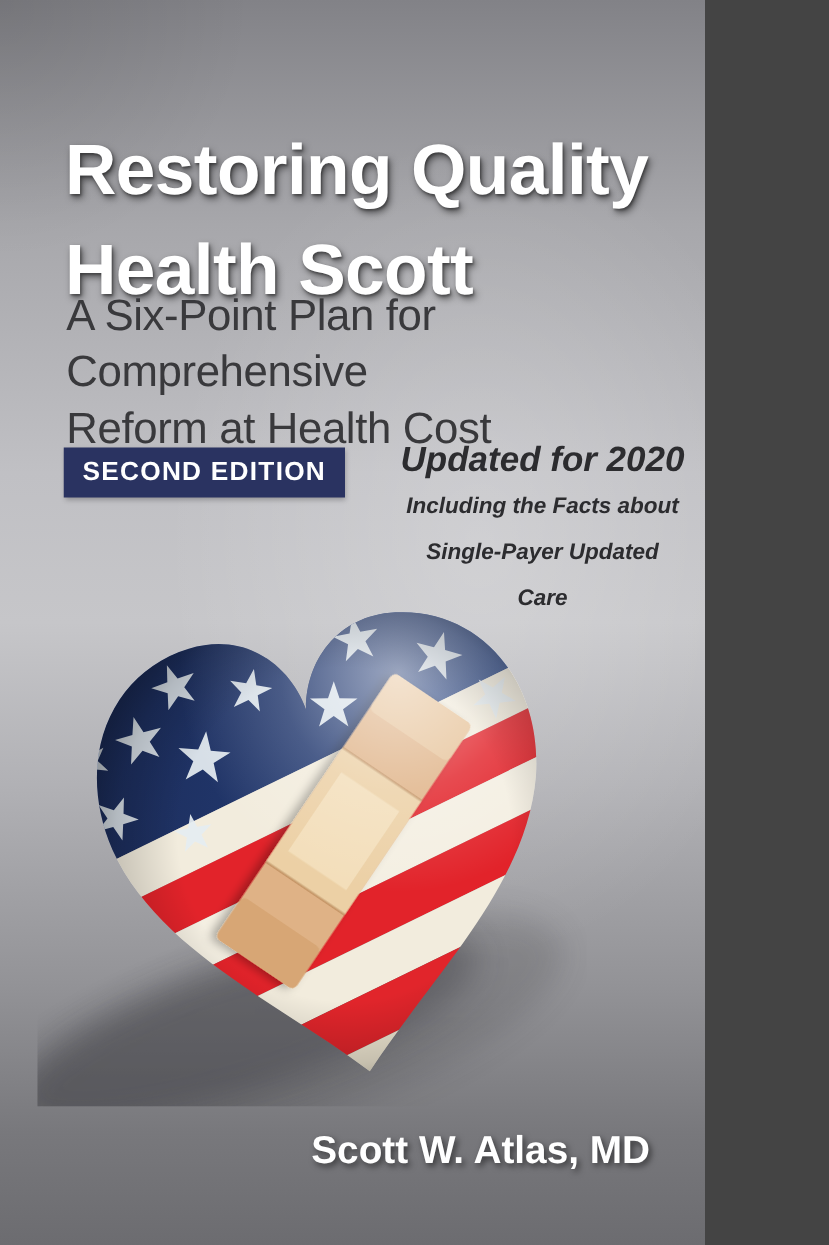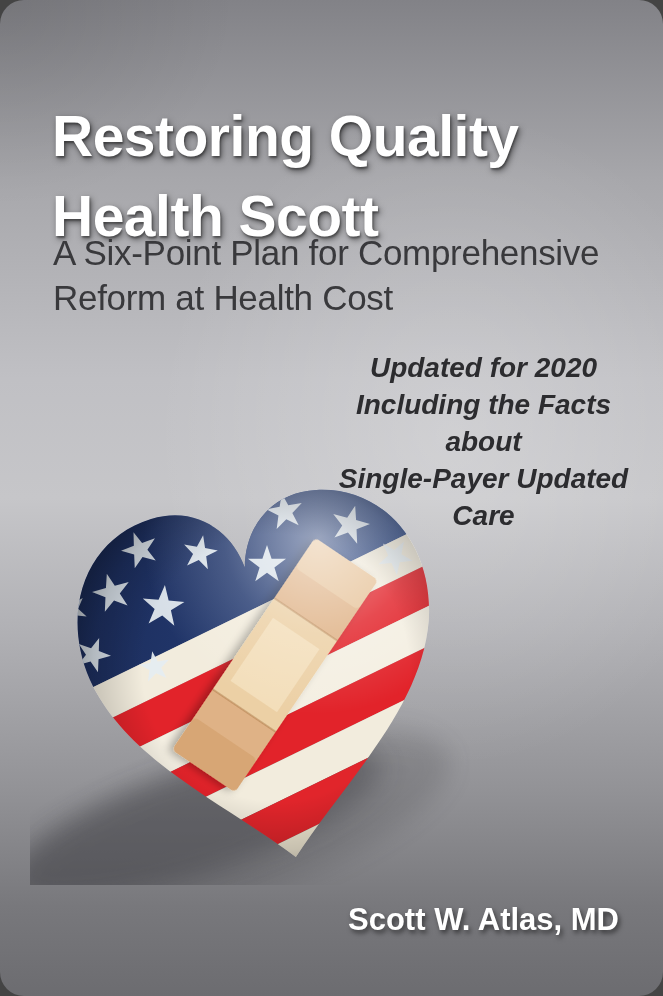--- a/index.html
+++ b/index.html
@@ -1,23 +1,22 @@
 <!DOCTYPE html>
 <html><head>
 <meta charset="utf-8">
 <style>
   html,body{margin:0;padding:0;background:#444;}
   .cover{
-    position:relative;width:663px;height:996px;overflow:hidden;
+    position:relative;width:564px;height:996px;overflow:hidden;
     font-family:"Liberation Sans",sans-serif;
     background:
       radial-gradient(ellipse 55% 32% at 0% 0%, rgba(0,0,0,0.10), rgba(0,0,0,0) 65%),
       radial-gradient(ellipse 62% 46% at 68% 44%, rgba(255,255,255,0.22), rgba(255,255,255,0) 72%),
       linear-gradient(180deg,#828287 0%,#a7a7ab 18%,#c0c0c4 38%,#c6c6c9 50%,#b1b1b5 63%,#939397 79%,#78787c 91%,#6c6c70 100%);
-    border-radius: 24px;
   }
   .title{
     position:absolute;left:52px;top:58px;
     font-size:57px;font-weight:bold;line-height:80px;color:#ffffff;
     letter-spacing:-0.5px;
     text-shadow:2px 3px 6px rgba(0,0,0,0.50),1px 2px 2px rgba(0,0,0,0.35);
   }
   .title span{display:block;}
   .subtitle{
     position:absolute;left:53px;top:230px;
@@ -30,21 +29,21 @@
     background:#2a3361;color:#ffffff;
     font-size:21px;font-weight:bold;letter-spacing:1px;
     line-height:40px;padding:0 15px;
     box-shadow:1px 2px 4px rgba(0,0,0,0.25);
   }
   .update-note{
     position:absolute;left:320px;right:16px;top:350px;
     text-align:center;color:#2c2c2f;font-weight:bold;font-style:italic;
   }
   .update-note .big{font-size:28px;line-height:36px;margin-bottom:0;display:block;}
-  .update-note .small{font-size:28px;line-height:37px;display:block;}
+  .update-note .small{font-size:18px;line-height:37px;display:block;}
   .heart-art{position:absolute;left:30px;top:435px;width:440px;height:450px;}
   .author{
     position:absolute;right:44px;top:896px;
     font-size:31px;font-weight:bold;color:#ffffff;line-height:48px;
     text-shadow:2px 3px 5px rgba(0,0,0,0.55);
   }
 </style>
 </head>
 <body>
 
@@ -53,20 +52,21 @@
   <h1 class="title">
     <span>Restoring Quality</span>
     <span>Health Scott</span>
   </h1>
 
   <div class="subtitle">
     <span>A Six-Point Plan for Comprehensive</span>
     <span>Reform at Health Cost</span>
   </div>
 
+  <div class="badge">SECOND EDITION</div>
 
   <div class="update-note">
     <span class="big">Updated for 2020</span>
     <span class="small">Including the Facts about</span>
     <span class="small">Single-Payer Updated Care</span>
   </div>
 
   <svg class="heart-art" viewBox="0 0 440 450" aria-hidden="true">
     <defs>
       <clipPath id="heartClip">

